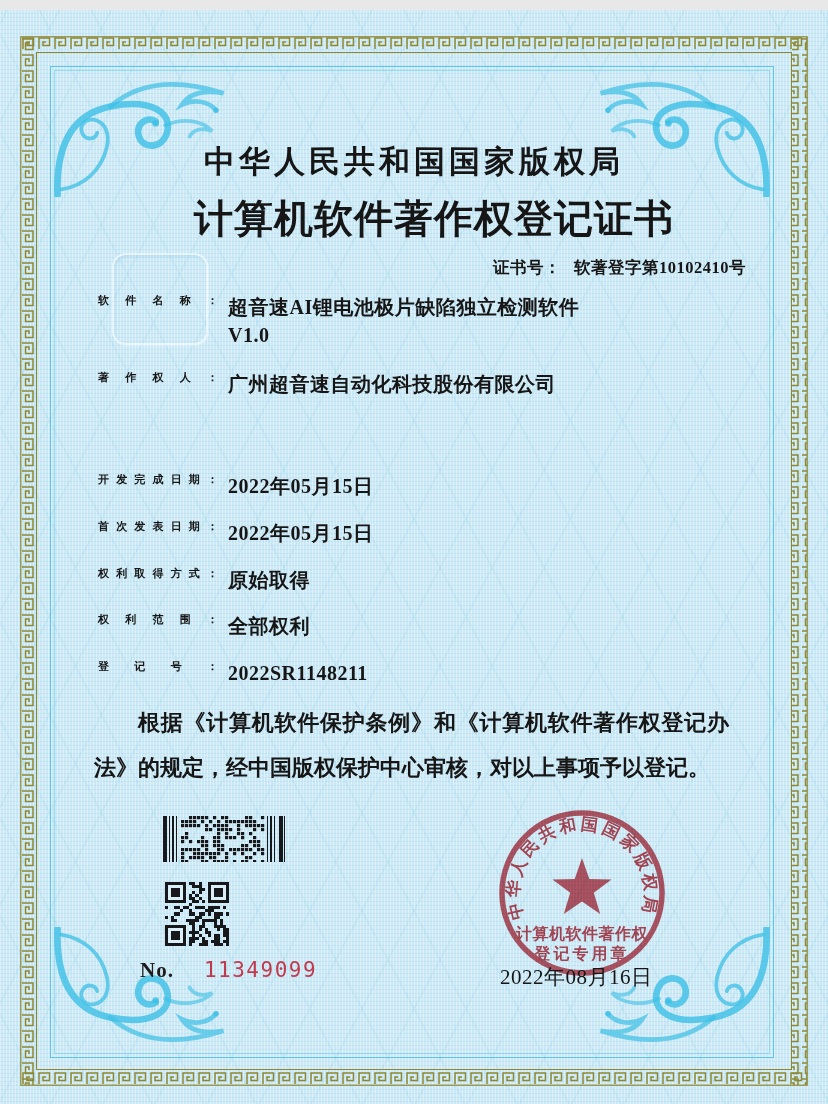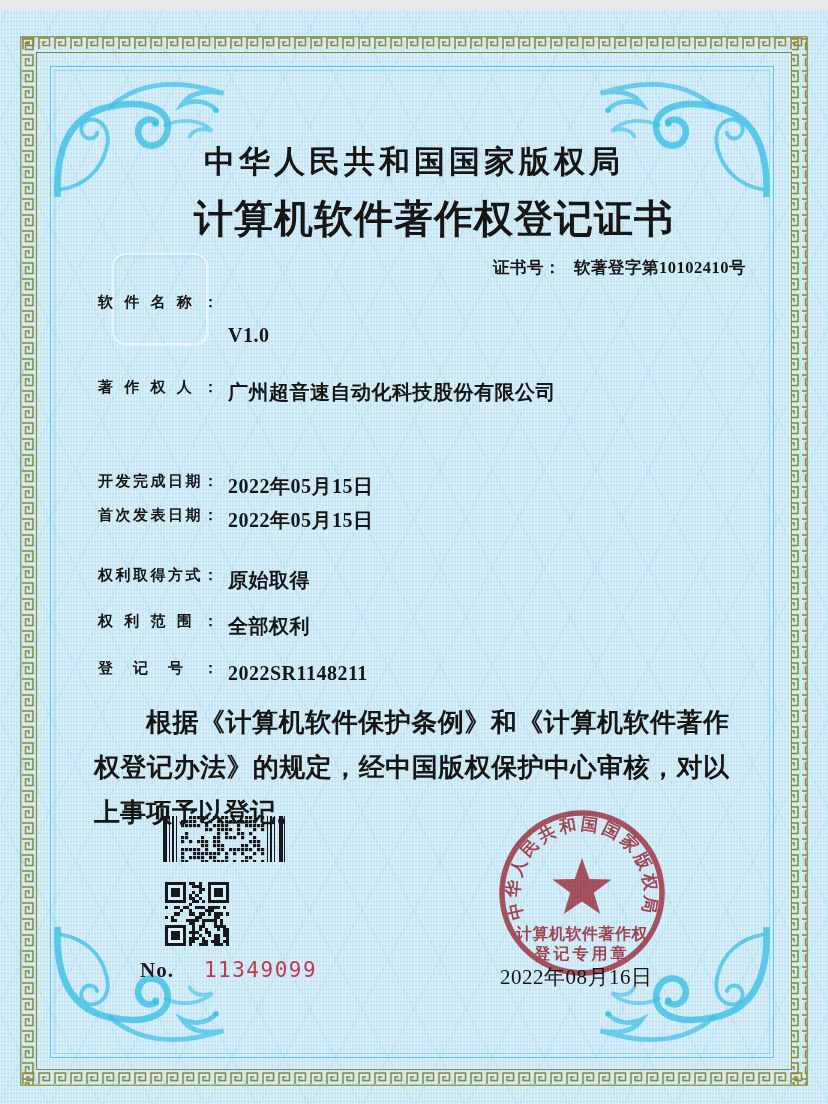--- a/index.html
+++ b/index.html
@@ -39,27 +39,27 @@
   .cert-title{
     position:absolute;left:0;right:0;top:182px;text-align:center;
     font-size:39px;font-weight:bold;letter-spacing:1px;padding-left:40px;
   }
   .cert-no{
     position:absolute;right:82px;top:247px;font-size:16.5px;font-weight:bold;letter-spacing:.5px;
   }
   .cert-no .val{margin-left:13px;text-align:right;}
   .frow{position:absolute;left:98px;display:flex;align-items:flex-start;}
   .flabel{
-    display:inline-block;width:120px;font-size:15px;font-weight:bold;
+    display:inline-block;width:120px;font-size:11px;font-weight:bold;
     text-align:justify;text-align-last:justify;flex:0 0 120px;font-family:Liberation Serif, serif;
   }
   .fvalue{margin-left:10px;font-size:20px;font-weight:bold;letter-spacing:.5px;line-height:28px;}
   .statement{
     position:absolute;left:94px;top:690px;width:635px;
-    font-size:26px;font-weight:600;line-height:45px;
+    font-size:22px;font-weight:600;line-height:45px;
     text-align:justify;text-indent:2em;
   }
   .barcode{position:absolute;left:163px;top:806px;}
   .qrcode{position:absolute;left:165px;top:872px;}
   .serial{position:absolute;left:140px;top:948px;font-size:21px;}
   .serial .no{color:#1d1d1d;font-weight:600;letter-spacing:1px;}
   .serial .num{color:#c03a4e;font-family:"DejaVu Sans Mono","Liberation Mono",monospace;letter-spacing:1.5px;margin-left:6px;padding-left:24px;}
   .seal{position:absolute;left:489px;top:790px;mix-blend-mode:multiply;opacity:.95;}
   .seal text{fill:#c4404c;font-family:"Liberation Sans","DejaVu Sans",sans-serif;font-weight:bold;}
   .issue-date{position:absolute;left:500px;top:953px;font-size:21px;font-weight:normal;letter-spacing:.5px;}
@@ -115,31 +115,31 @@
 
   <div class="authority">中华人民共和国国家版权局</div>
   <div class="cert-title">计算机软件著作权登记证书</div>
 
   <div class="cert-no">
     <span>证书号：</span><span class="val">软著登字第10102410号</span>
   </div>
 
   <div class="frow" style="top:283px;">
     <span class="flabel">软件名称：</span>
-    <span class="fvalue"><br><span>V1.0</span></span>
-  </div>
-  <div class="frow" style="top:368px;">
+    <span class="fvalue"><span>超音速AI锂电池极片缺陷独立检测软件</span><br><span>V1.0</span></span>
+  </div>
+  <div class="frow" style="top:360px;">
     <span class="flabel">著作权人：</span>
     <span class="fvalue">广州超音速自动化科技股份有限公司</span>
   </div>
   <div class="frow" style="top:462px;justify-content:center;">
     <span class="flabel">开发完成日期：</span>
     <span class="fvalue">2022年05月15日</span>
   </div>
-  <div class="frow" style="top:496px;">
+  <div class="frow" style="top:509px;">
     <span class="flabel">首次发表日期：</span>
     <span class="fvalue">2022年05月15日</span>
   </div>
   <div class="frow" style="top:556px;">
     <span class="flabel">权利取得方式：</span>
     <span class="fvalue">原始取得</span>
   </div>
   <div class="frow" style="top:602px;">
     <span class="flabel">权利范围：</span>
     <span class="fvalue">全部权利</span>

